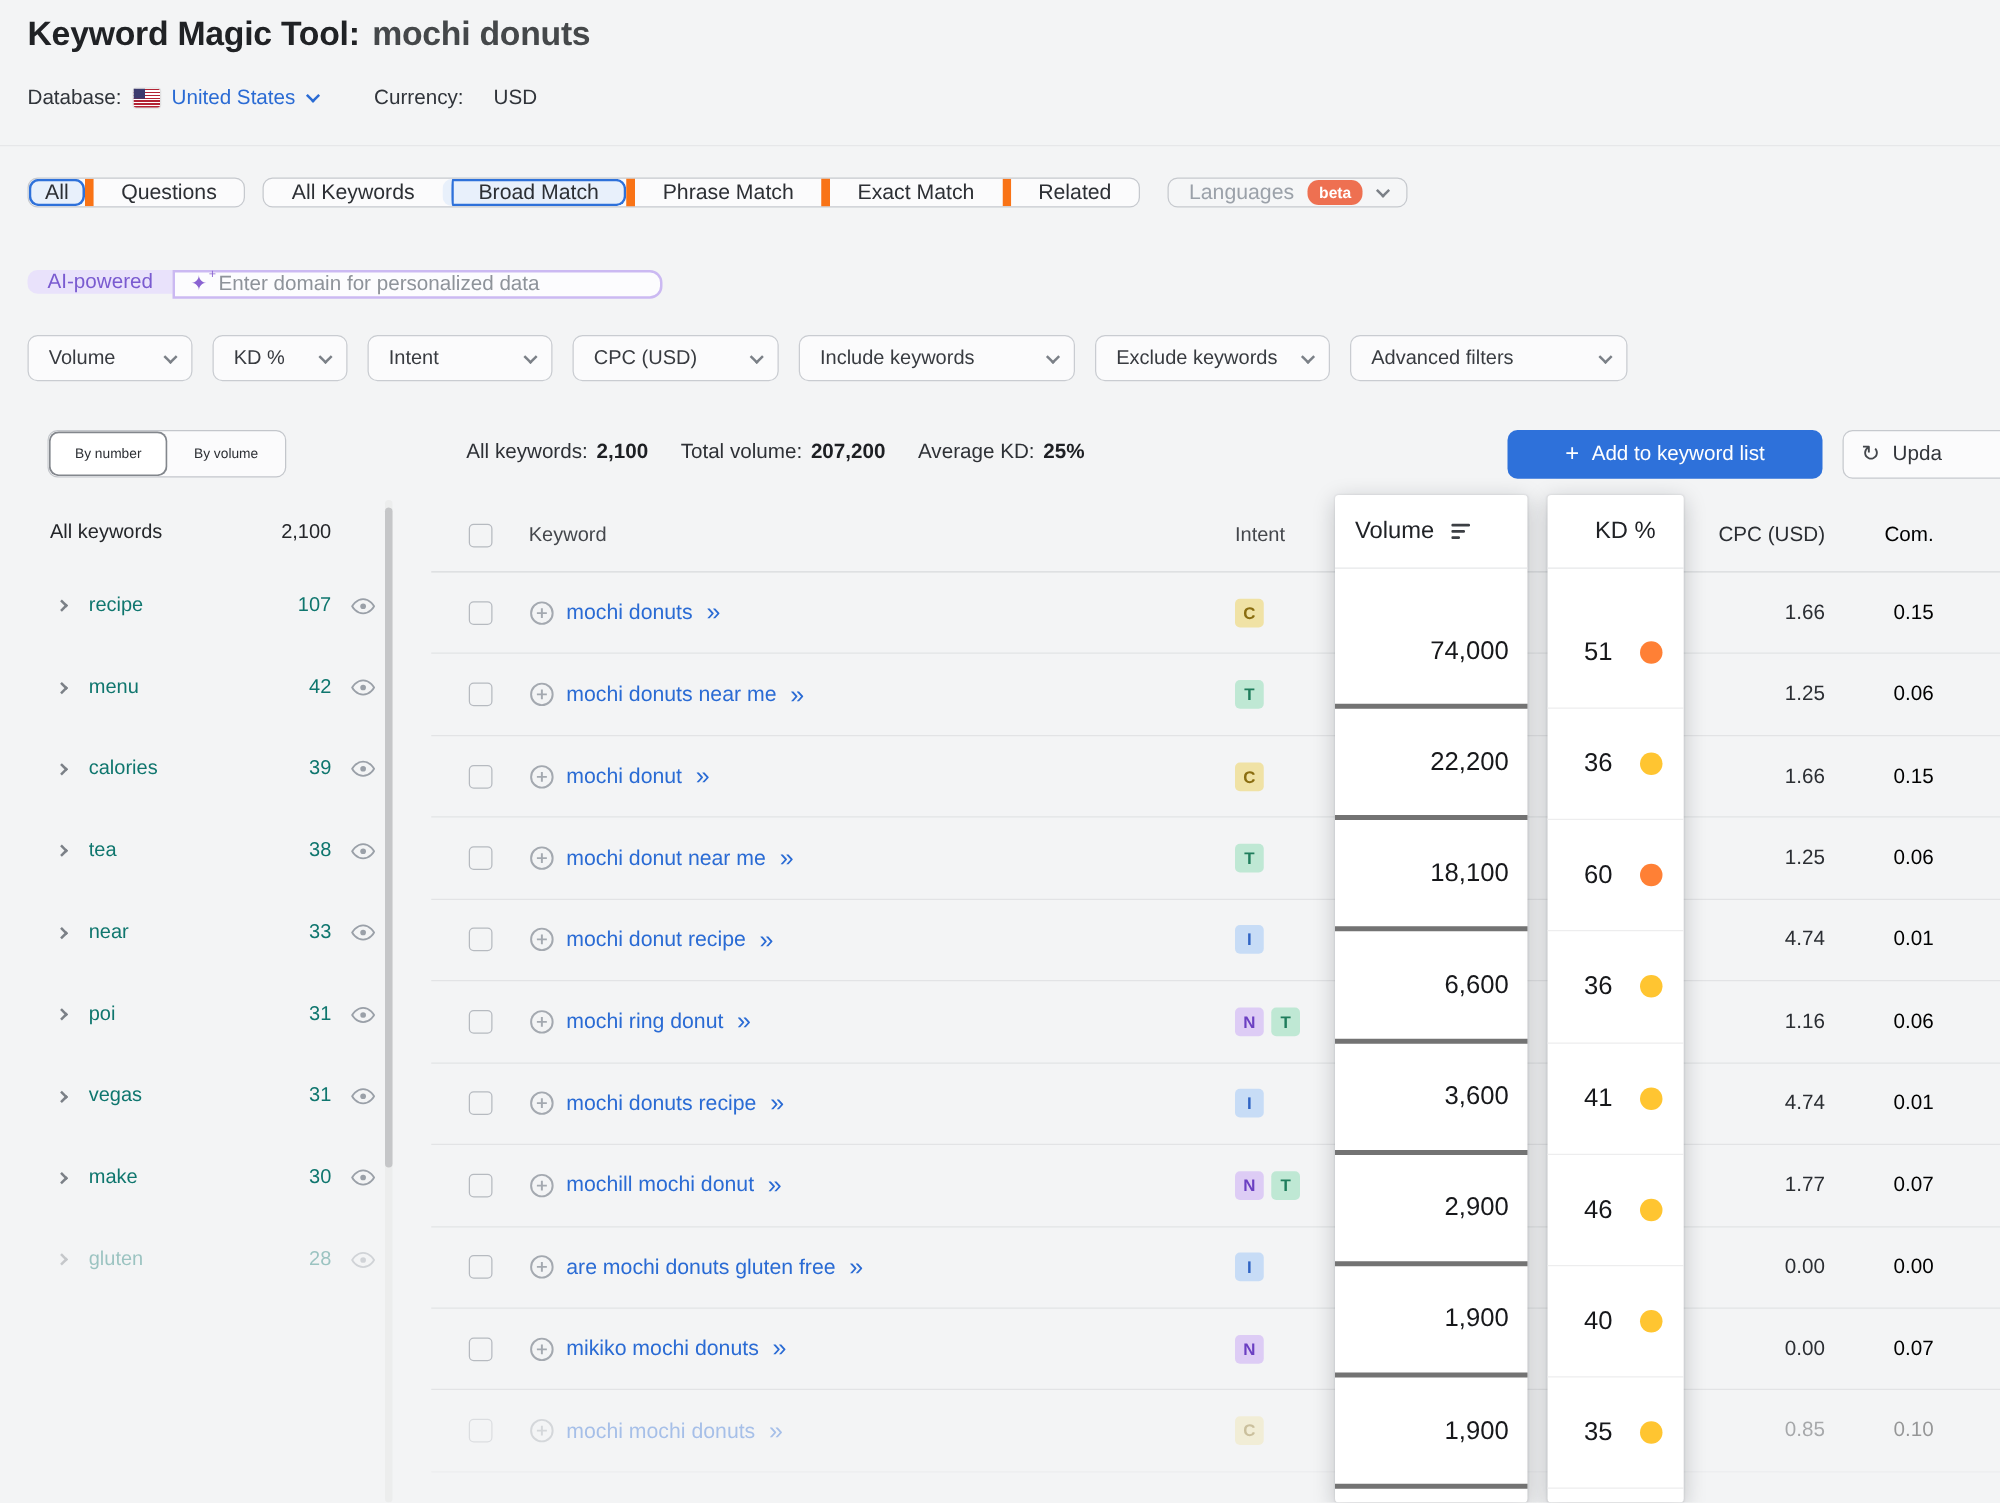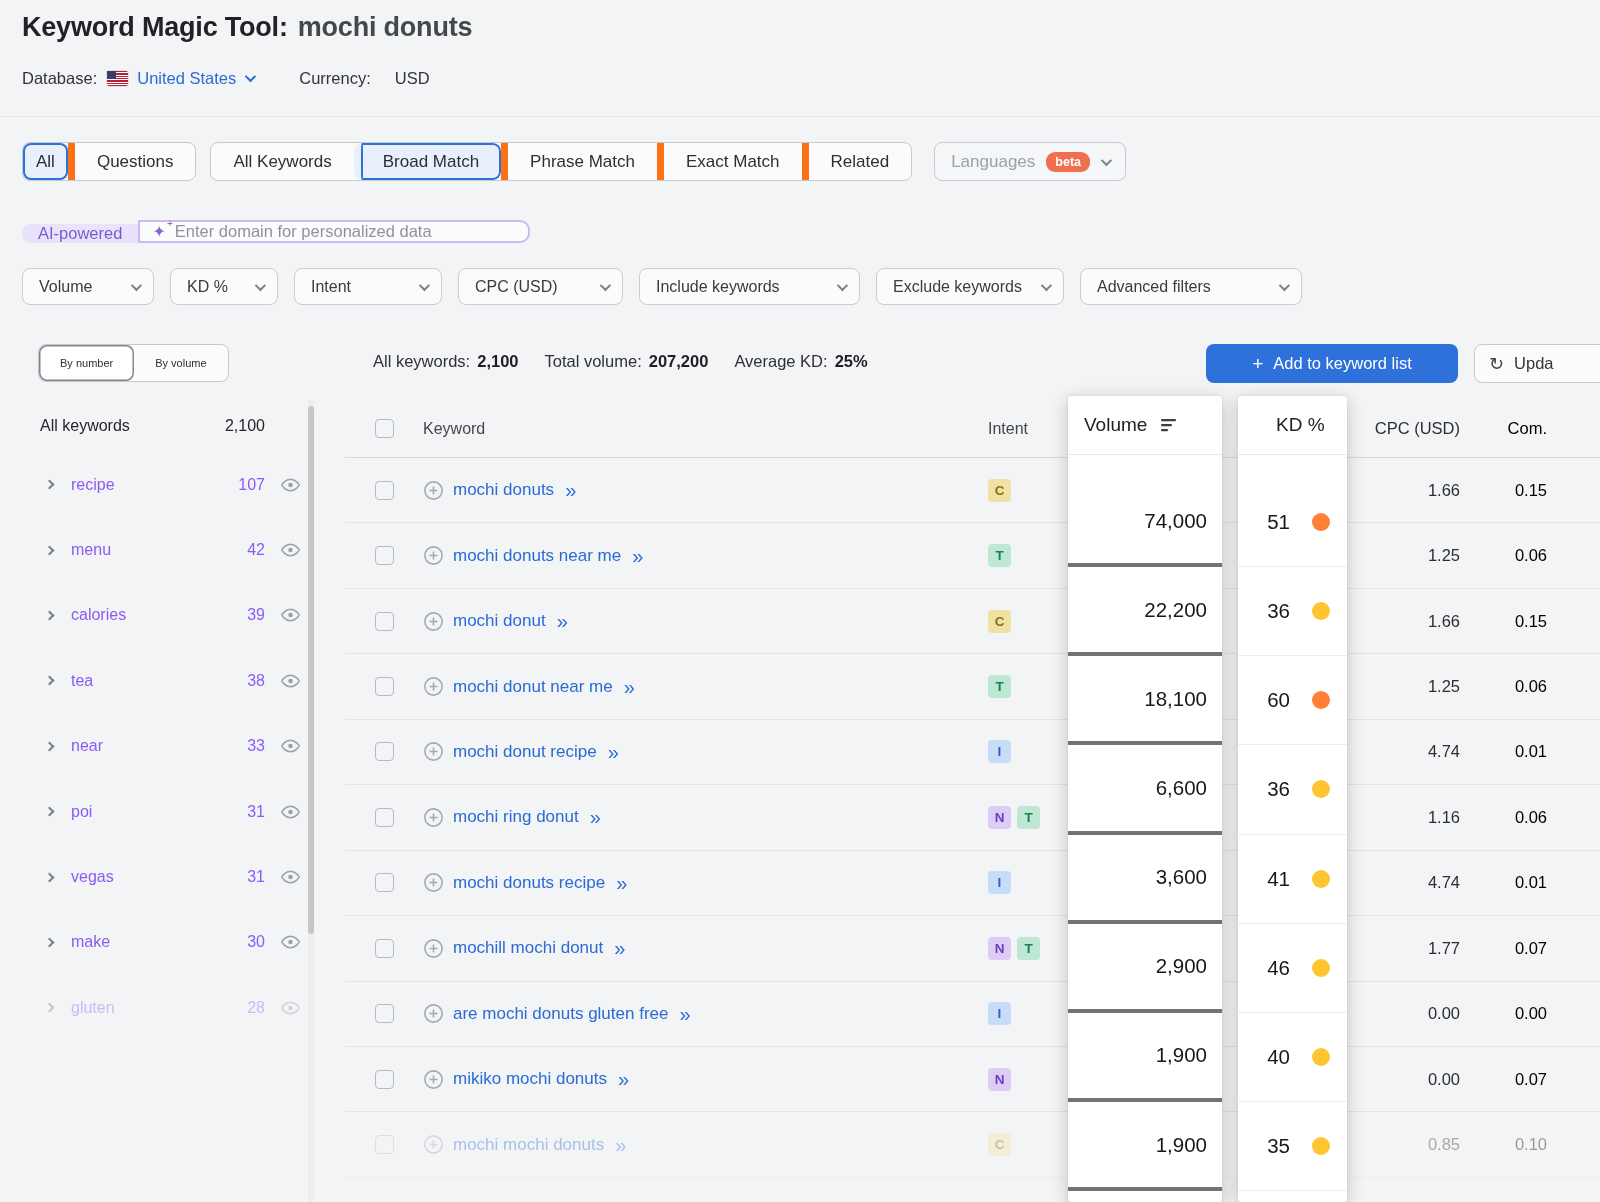--- a/index.html
+++ b/index.html
@@ -24,52 +24,52 @@
   .flag { width:21px; height:15px; position:relative; border-radius:2px; margin-right:9px; flex:0 0 auto;
           background: repeating-linear-gradient(180deg,#b22234 0 1.2px,#fff 1.2px 2.35px); box-shadow:0 0 0 1px rgba(0,0,0,.08); }
   .flag::after { content:""; position:absolute; left:0; top:0; width:9px; height:8px; background:#3c3b6e; }
   .db-link { color:var(--link-blue); display:flex; align-items:center; gap:9px; cursor:pointer; }
   .chev { display:inline-block; width:8px; height:8px; border:solid #7b8087; border-width:0 2px 2px 0; transform:rotate(45deg) translateY(-2px); }
   .chev.blue { border-color:var(--link-blue); }
   .currency { margin-left:46px; display:flex; gap:24px; }
   .hdr-divider { position:absolute; left:0; right:0; top:116px; height:1px; background:#e6e7e9; }
 
   
-  .tabs-row { position:absolute; left:22px; top:142px; height:39px; display:flex; align-items:stretch; }
+  .tabs-row { position:absolute; left:22px; top:142px; height:24px; display:flex; align-items:stretch; }
   .seg-group { display:flex; border:1px solid #c6c9ce; border-radius:8px; background:#fbfbfc; overflow:visible; }
   .seg { display:flex; align-items:center; padding:0 22px; font-size:17px; color:#2c2f34; border-left:7px solid #f97316; cursor:pointer; white-space:nowrap; }
   .seg:first-child { border-left:none; border-radius:8px 0 0 8px; }
   .seg:last-child { border-radius:0 8px 8px 0; }
   .seg.sm { padding:0 13px; }
   .seg.selected { box-shadow: inset 0 0 0 2px var(--button-blue); background:#e8f0fb; border-radius:8px; border-left-color:transparent; }
   .grp2 { margin-left:14px; }
   .lang-btn { margin-left:22px; display:flex; align-items:center; gap:11px; border:1px solid #c6c9ce; border-radius:8px; padding:0 16px; color:#9ba1a9; font-size:17px; background:#f5f6f7; cursor:pointer; }
   .beta-badge { background:var(--beta-orange); color:#fff; font-size:12.5px; padding:3px 9px; border-radius:9px; font-weight:bold; }
 
   
-  .ai-row { position:absolute; left:22px; top:205px; height:38px; display:flex; align-items:flex-end; }
+  .ai-row { position:absolute; left:22px; top:216px; height:38px; display:flex; align-items:flex-start; }
   .ai-badge { background:#e9e2fb; color:var(--ai-purple); border-radius:8px 0 0 8px; padding:0 16px; display:flex; align-items:center; font-size:16.5px; font-weight:500; }
   .ai-input-wrap { width:392px; border:2px solid #cbb9f2; border-radius:0 10px 10px 0; background:#fcfcfe; display:flex; align-items:center; padding:0 12px; gap:9px; }
   .sparkle { color:#8a63d2; font-size:16px; position:relative; line-height:1; }
   .sparkle::after { content:"+"; position:absolute; top:-5px; right:-7px; font-size:10px; }
   .ai-input { border:none; outline:none; background:transparent; flex:1; font-size:16.5px; color:#2c2f34; font-family:inherit; }
   .ai-input::placeholder { color:#8e939a; }
 
   
   .filters-row { position:absolute; left:22px; top:268px; display:flex; gap:16px; }
   .fbtn { height:37px; border:1px solid #c9ccd1; border-radius:8px; background:#fbfbfc; display:flex; align-items:center; justify-content:space-between; padding:0 14px 0 16px; font-size:16px; color:#383b40; cursor:pointer; }
 
   
   .toggle-wrap { position:absolute; left:38px; top:344px; height:38px; display:flex; border:1px solid #c3c6cb; border-radius:8px; background:#fbfbfc; }
   .toggle-btn { display:flex; align-items:center; padding:0 21px; font-size:11px; color:#2c2f34; cursor:pointer; }
   .toggle-btn.selected { box-shadow: inset 0 0 0 1.5px #83878d; border-radius:8px; background:#fff; }
   .side-list { position:absolute; left:22px; top:400px; width:284px; }
   .side-all { height:52px; display:flex; align-items:center; padding-left:18px; font-size:16px; color:#24262a; }
   .side-all .cnt { margin-left:auto; padding-right:41px; }
-  .side-item { height:65.4px; display:flex; align-items:center; padding-left:24px; font-size:16px; color:#8b5cf6; position:relative; cursor:pointer; }
+  .side-item { height:65.4px; display:flex; align-items:center; padding-left:24px; font-size:16px; color:#0f766e; position:relative; cursor:pointer; }
   .side-item .chev-r { width:7px; height:7px; border:solid #7b8087; border-width:2px 2px 0 0; transform:rotate(45deg); margin-right:18px; flex:0 0 auto; }
   .side-item .cnt { margin-left:auto; padding-right:41px; }
   .side-item .eye { position:absolute; right:5px; top:50%; transform:translateY(-50%); display:flex; }
   .faded { opacity:.38; }
   .sb-track { position:absolute; left:308px; top:400px; width:6px; height:802px; background:#eceded; border-radius:3px; }
   .sb-thumb { position:absolute; left:308px; top:406px; width:6px; height:528px; background:#c5c6c8; border-radius:3px; }
 
   
   .stats { position:absolute; left:373px; top:352px; display:flex; gap:26px; font-size:16.5px; color:#2e3136; }
   .stats b { font-weight:bold; margin-left:7px; color:#1d1f23; }

